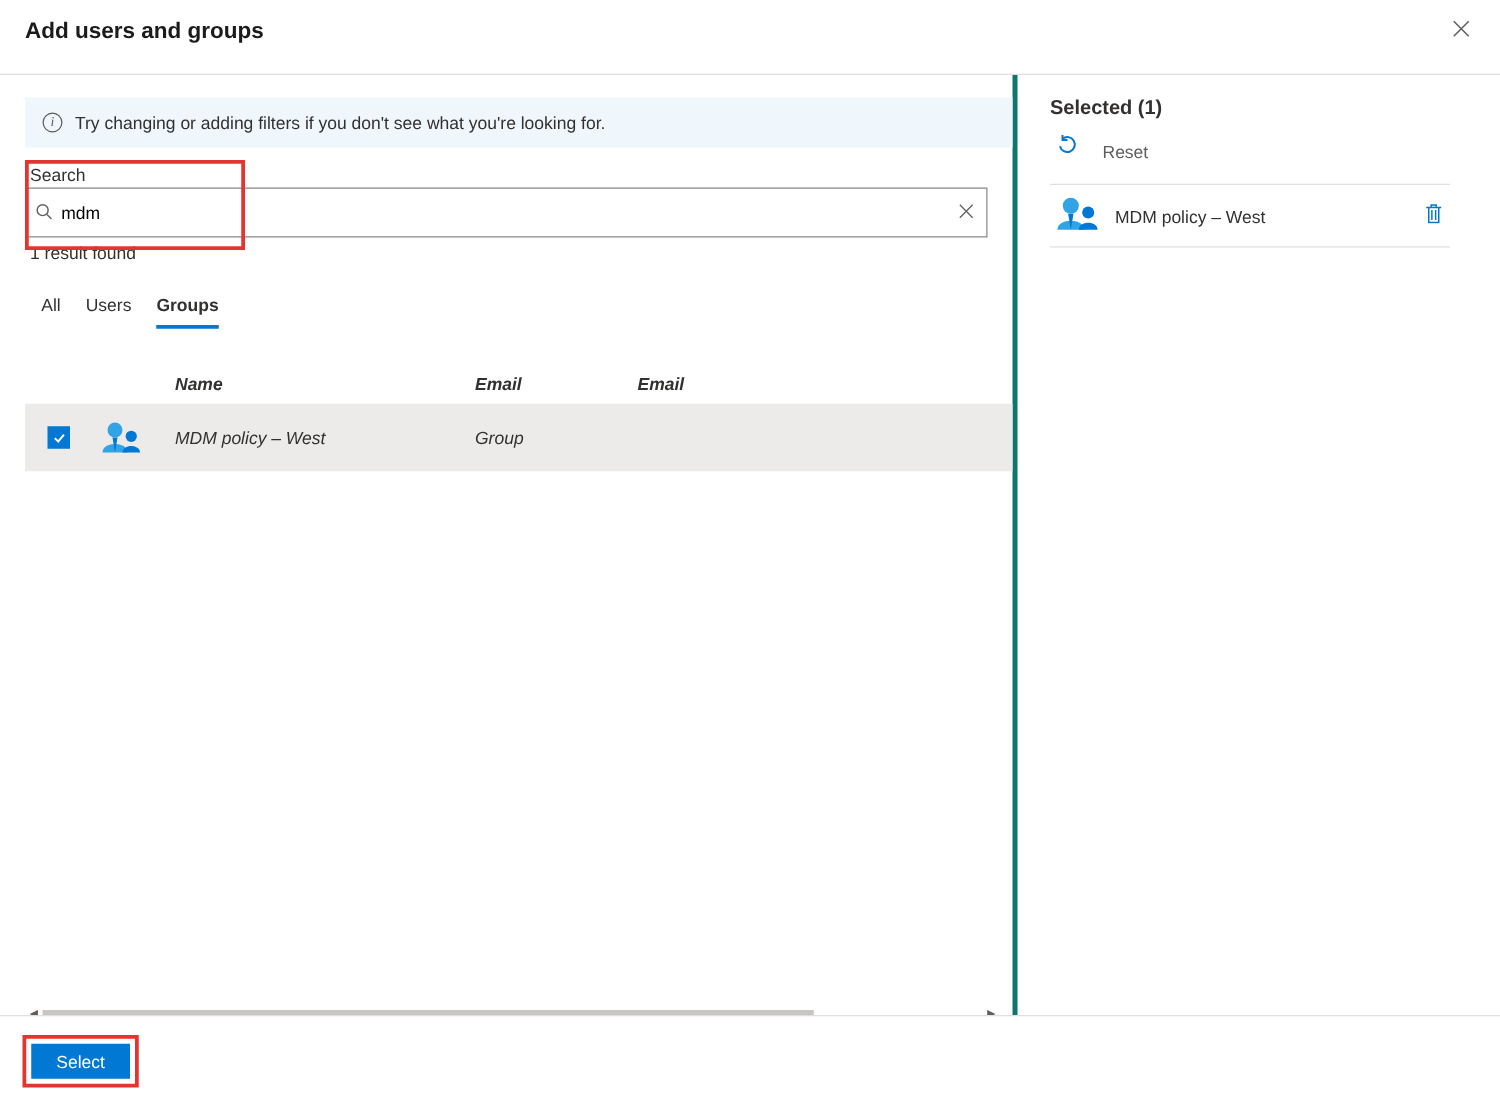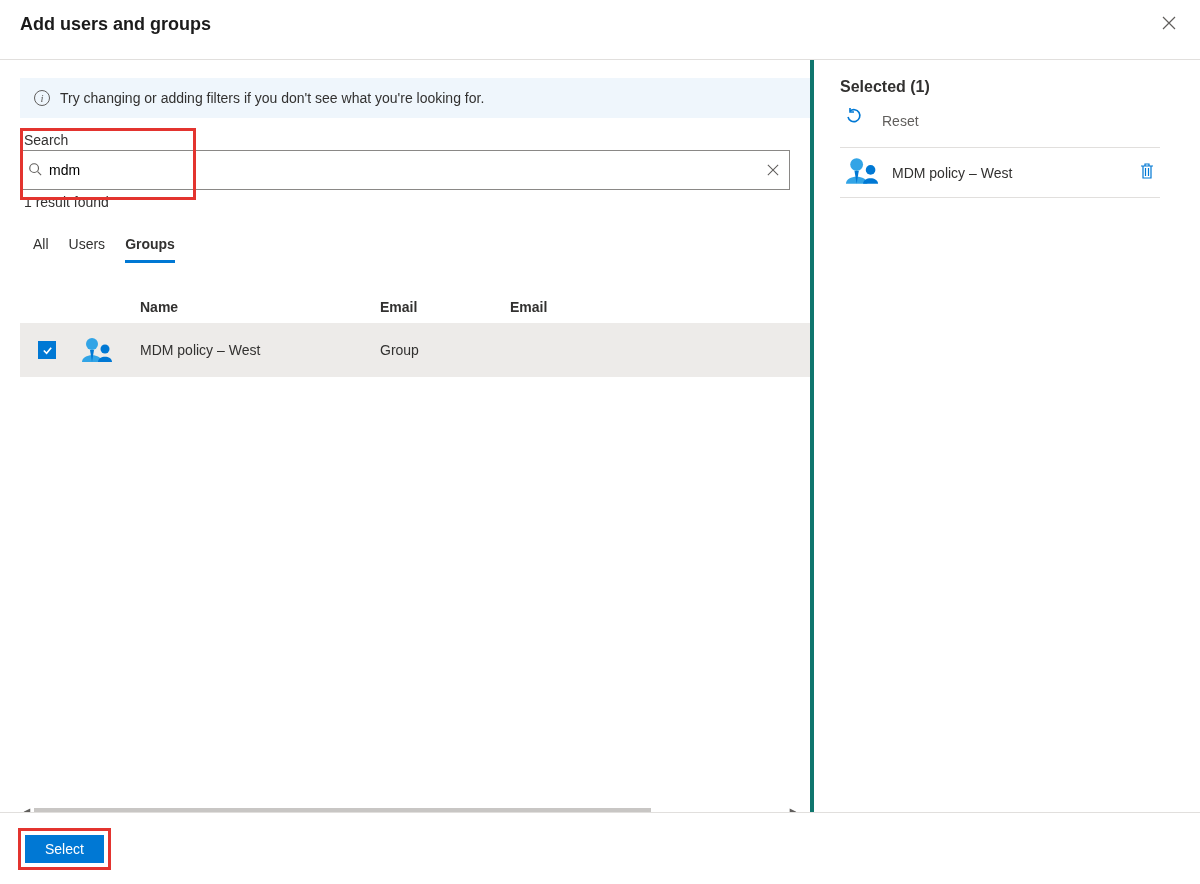--- a/index.html
+++ b/index.html
@@ -105,20 +105,21 @@
     color:#323130;
   }
   .tab.active {
     font-weight:600;
     border-bottom: 3px solid #0078d4;
   }
 
   .table {
     margin-top: 28px;
     width: 790px;
+    font-style: italic;
   }
   .thead {
     display:flex;
     padding: 8px 0;
     font-weight:600;
   }
   .col-chk  { width: 60px; }
   .col-icon { width: 60px; }
   .col-name { width: 240px; }
   .col-type { width: 130px; }

